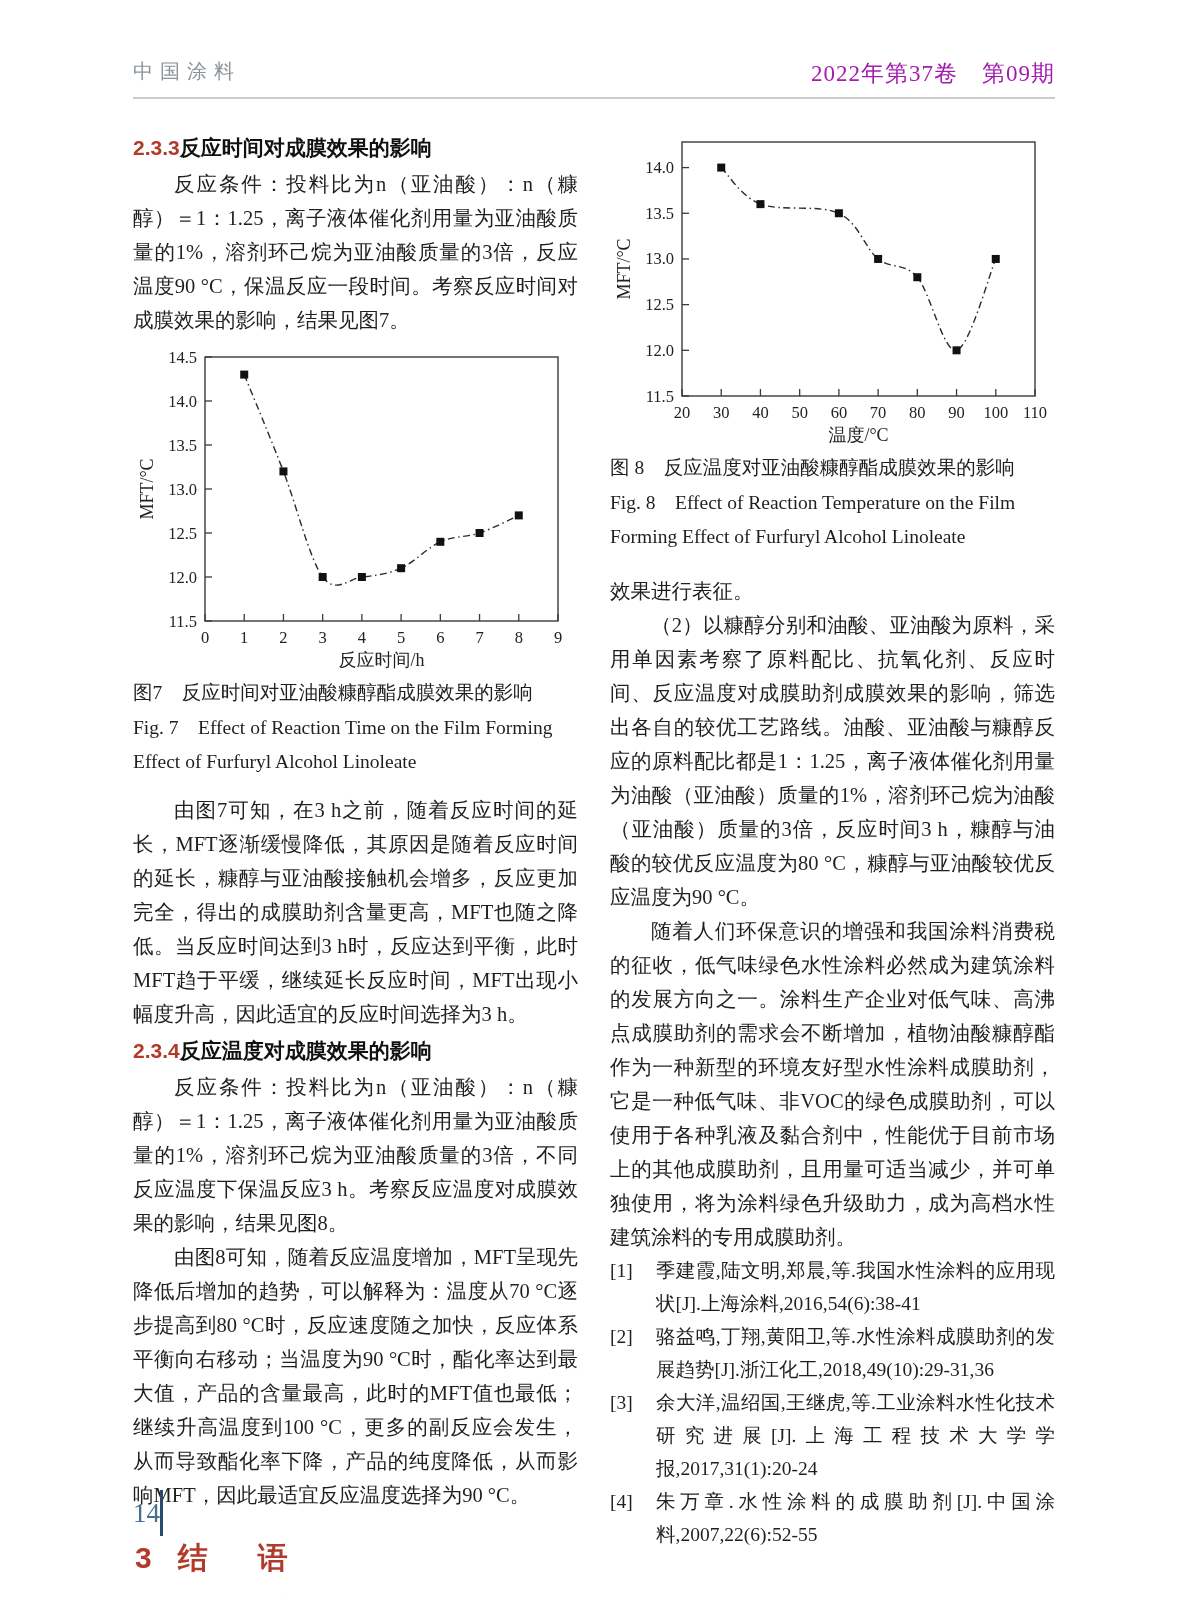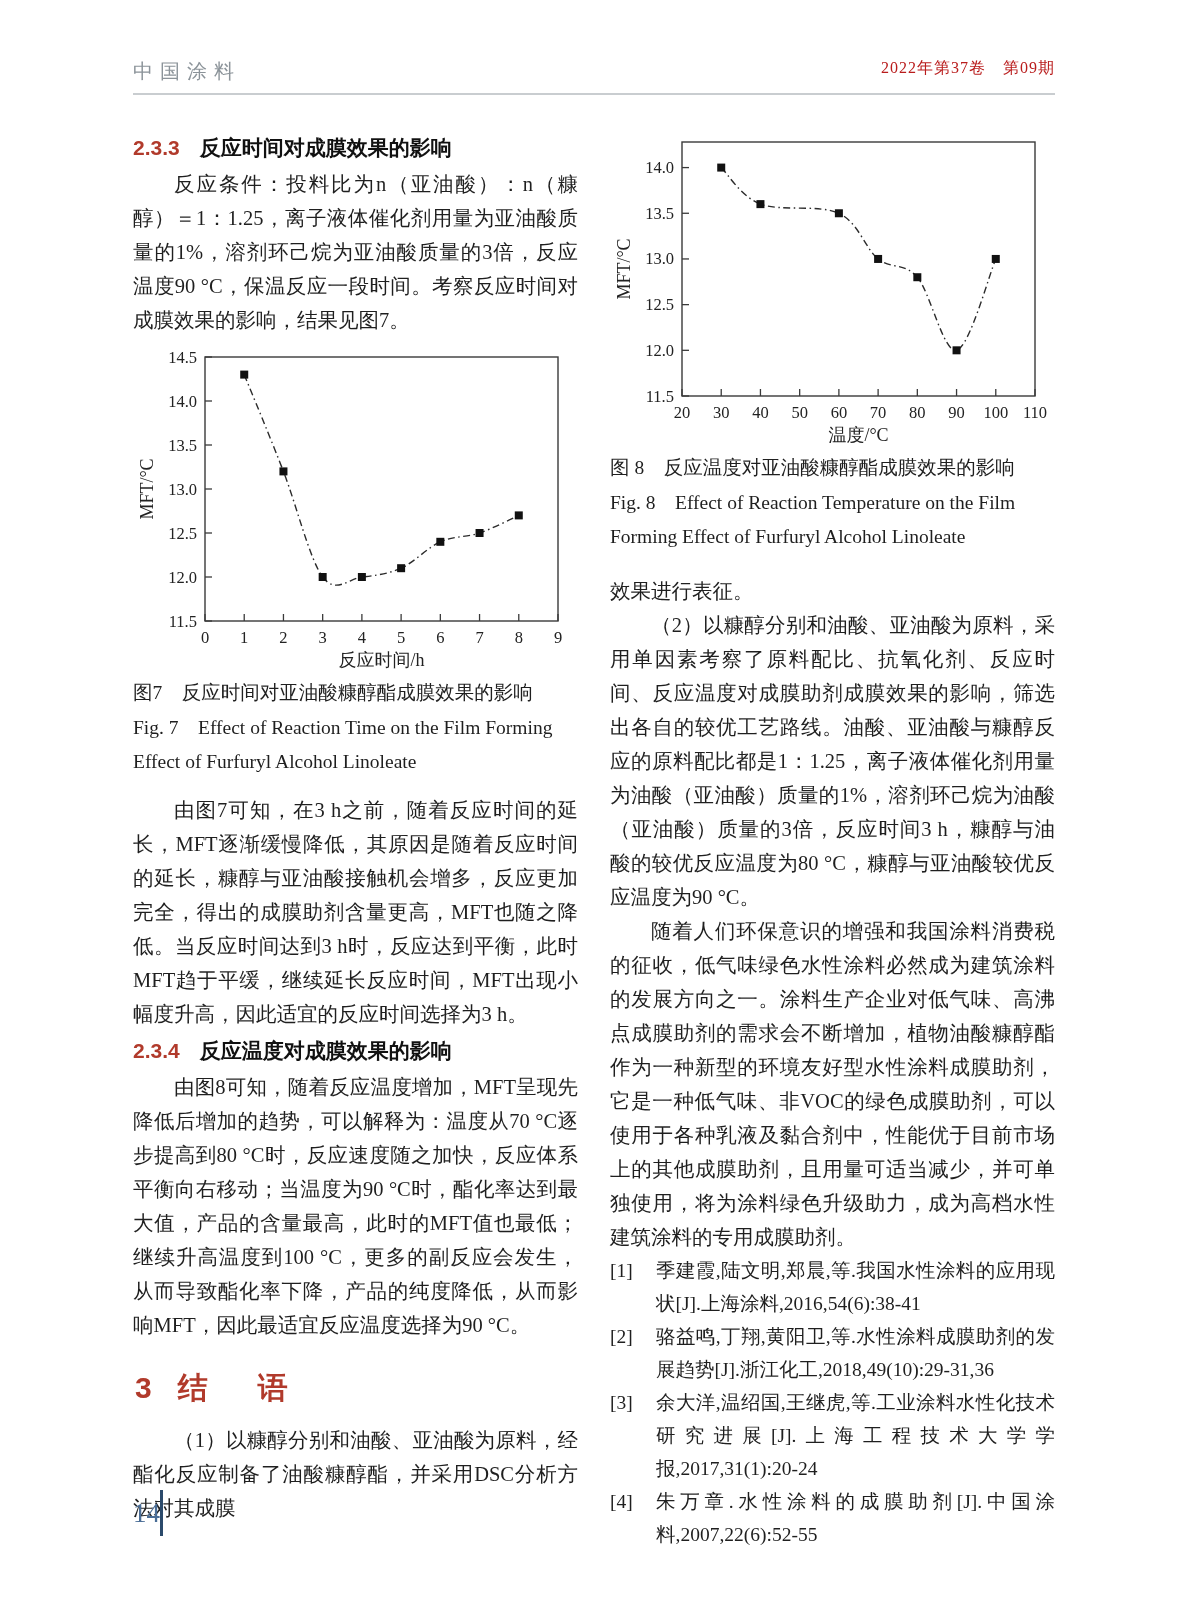--- a/index.html
+++ b/index.html
@@ -12,35 +12,35 @@
     color:#1f1f1f;
   }
   
   .header{
     position:absolute;left:133px;right:132px;top:58px;
     display:flex;justify-content:space-between;align-items:flex-start;
     padding-bottom:8px;
     border-bottom:2px solid #c9cdd0;
   }
   .journal-name{font-size:20px;color:#8b9399;letter-spacing:7px;}
-  .issue-info{font-size:16px;color:#b91c1c;letter-spacing:1px;}
+  .issue-info{font-size:23px;color:#a21caf;letter-spacing:1px;}
   
   .columns{
     position:absolute;left:133px;top:128px;width:922px;
     display:flex;gap:32px;
   }
   .col{width:445px;}
   p.body{
     margin:0;font-size:20.5px;line-height:34px;
     text-align:justify;text-indent:2em;
   }
   p.body.noindent{text-indent:0;}
   
   .subhead{margin:3px 0 2px 0;font-size:21px;line-height:34px;font-weight:bold;}
-  .subhead .num{color:#b13a2b;font-family:"Liberation Sans","DejaVu Sans",sans-serif;margin-right:20px;}
+  .subhead .num{color:#b13a2b;font-family:"Liberation Sans","DejaVu Sans",sans-serif;}
   .subhead .ttl{color:#111;}
   
   .bighead{margin:26px 0 14px 2px;font-size:30px;font-weight:bold;color:#b13a2b;}
   .bighead .num{font-family:"Liberation Sans","DejaVu Sans",sans-serif;margin-right:26px;}
   .bighead .ttl{letter-spacing:10px;}
   
   .figure{margin:6px 0 2px 0;}
   .figure svg{display:block;}
   .cap{margin:4px 0 0 0;text-align:left;font-weight:normal;}
   .cap-zh{font-size:19.5px;line-height:32px;}
@@ -135,20 +135,21 @@
       <div class="cap cap-en">Fig. 7　Effect of Reaction Time on the Film Forming</div>
       <div class="cap cap-en">Effect of Furfuryl Alcohol Linoleate</div>
       <div class="fig-gap"></div>
 
       <p class="body">由图7可知，在3 h之前，随着反应时间的延长，MFT逐渐缓慢降低，其原因是随着反应时间的延长，糠醇与亚油酸接触机会增多，反应更加完全，得出的成膜助剂含量更高，MFT也随之降低。当反应时间达到3 h时，反应达到平衡，此时MFT趋于平缓，继续延长反应时间，MFT出现小幅度升高，因此适宜的反应时间选择为3 h。</p>
 
       <h3 class="subhead">
         <span class="num">2.3.4</span><span class="ttl">反应温度对成膜效果的影响</span>
       </h3>
 
+      <p class="body">反应条件：投料比为n（亚油酸）：n（糠醇）＝1：1.25，离子液体催化剂用量为亚油酸质量的1%，溶剂环己烷为亚油酸质量的3倍，不同反应温度下保温反应3 h。考察反应温度对成膜效果的影响，结果见图8。</p>
       <p class="body">由图8可知，随着反应温度增加，MFT呈现先降低后增加的趋势，可以解释为：温度从70 °C逐步提高到80 °C时，反应速度随之加快，反应体系平衡向右移动；当温度为90 °C时，酯化率达到最大值，产品的含量最高，此时的MFT值也最低；继续升高温度到100 °C，更多的副反应会发生，从而导致酯化率下降，产品的纯度降低，从而影响MFT，因此最适宜反应温度选择为90 °C。</p>
 
       <h2 class="bighead">
         <span class="num">3</span><span class="ttl">结　语</span>
       </h2>
 
       <p class="body">（1）以糠醇分别和油酸、亚油酸为原料，经酯化反应制备了油酸糠醇酯，并采用DSC分析方法对其成膜</p>
     </div>
 
     <div class="col">

